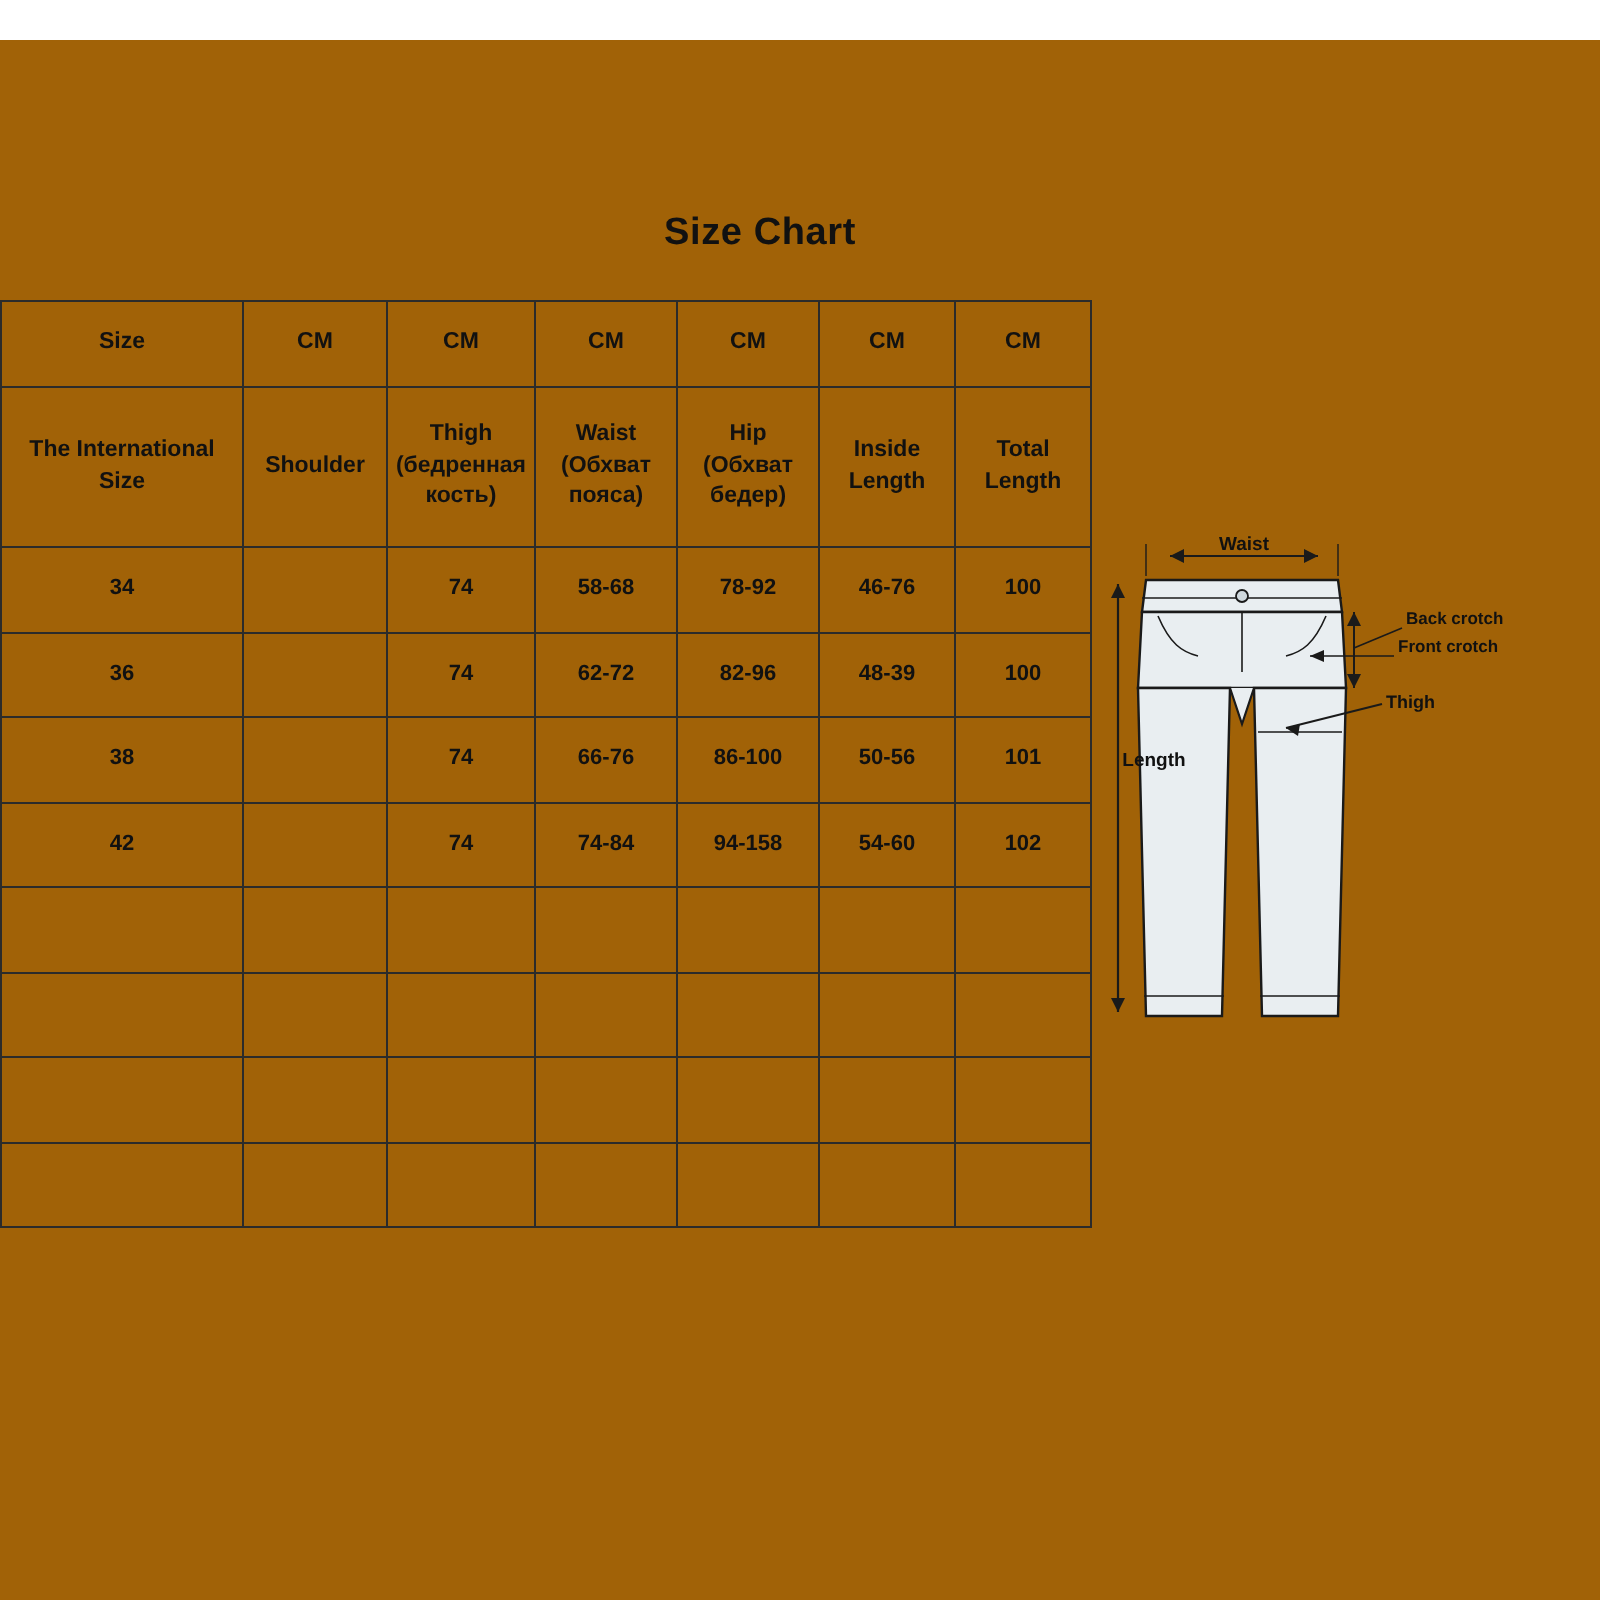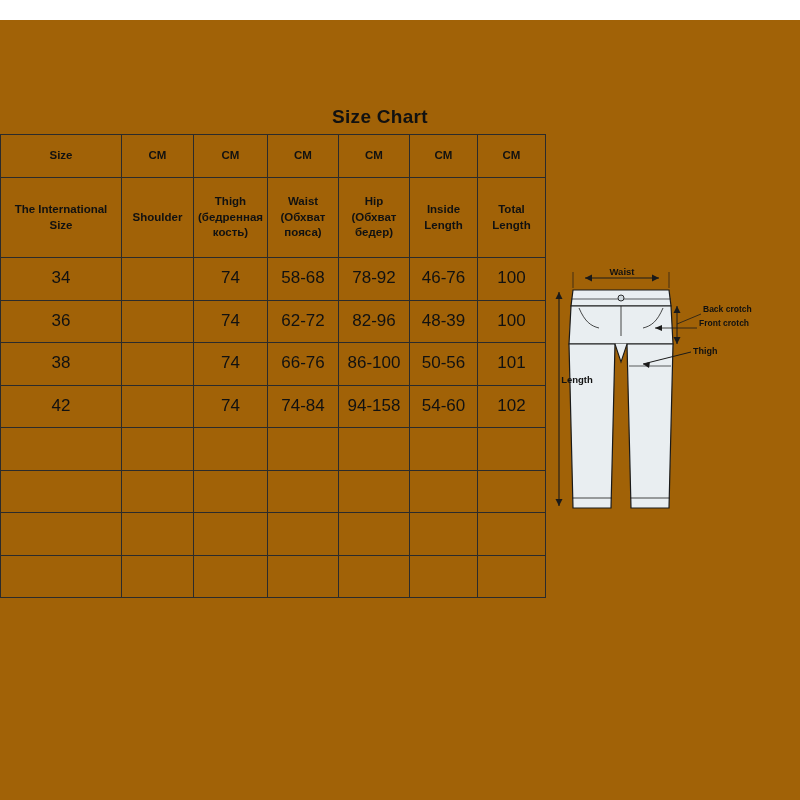--- a/index.html
+++ b/index.html
@@ -30,21 +30,21 @@
     text-align: center;
     font-size: 19px;
     font-weight: bold;
     letter-spacing: 0.3px;
     color: #111;
   }
   
   .table-wrap {
     position: absolute;
     left: 0;
-    top: 114px;
+    top: 130px;
     width: 545px;
   }
   table.size-chart {
     border-collapse: collapse;
     width: 545px;
     table-layout: fixed;
   }
   table.size-chart col.c0 { width: 121px; }
   table.size-chart col.c1 { width: 72px; }
   table.size-chart col.c2 { width: 74px; }
@@ -67,22 +67,22 @@
     font-weight: bold;
     font-size: 11.5px;
   }
   tr.header-row td {
     height: 79px;
     font-weight: bold;
     font-size: 11.5px;
   }
   tr.data-row td {
     height: 41.5px;
-    font-weight: normal;
-    font-size: 17px;
+    font-weight: bold;
+    font-size: 11px;
   }
   tr.empty-row td {
     height: 41.5px;
   }
   .hdr-main { display:block; }
   .hdr-sub { display:block; }
   
   .diagram {
     position: absolute;
     left: 551px;

